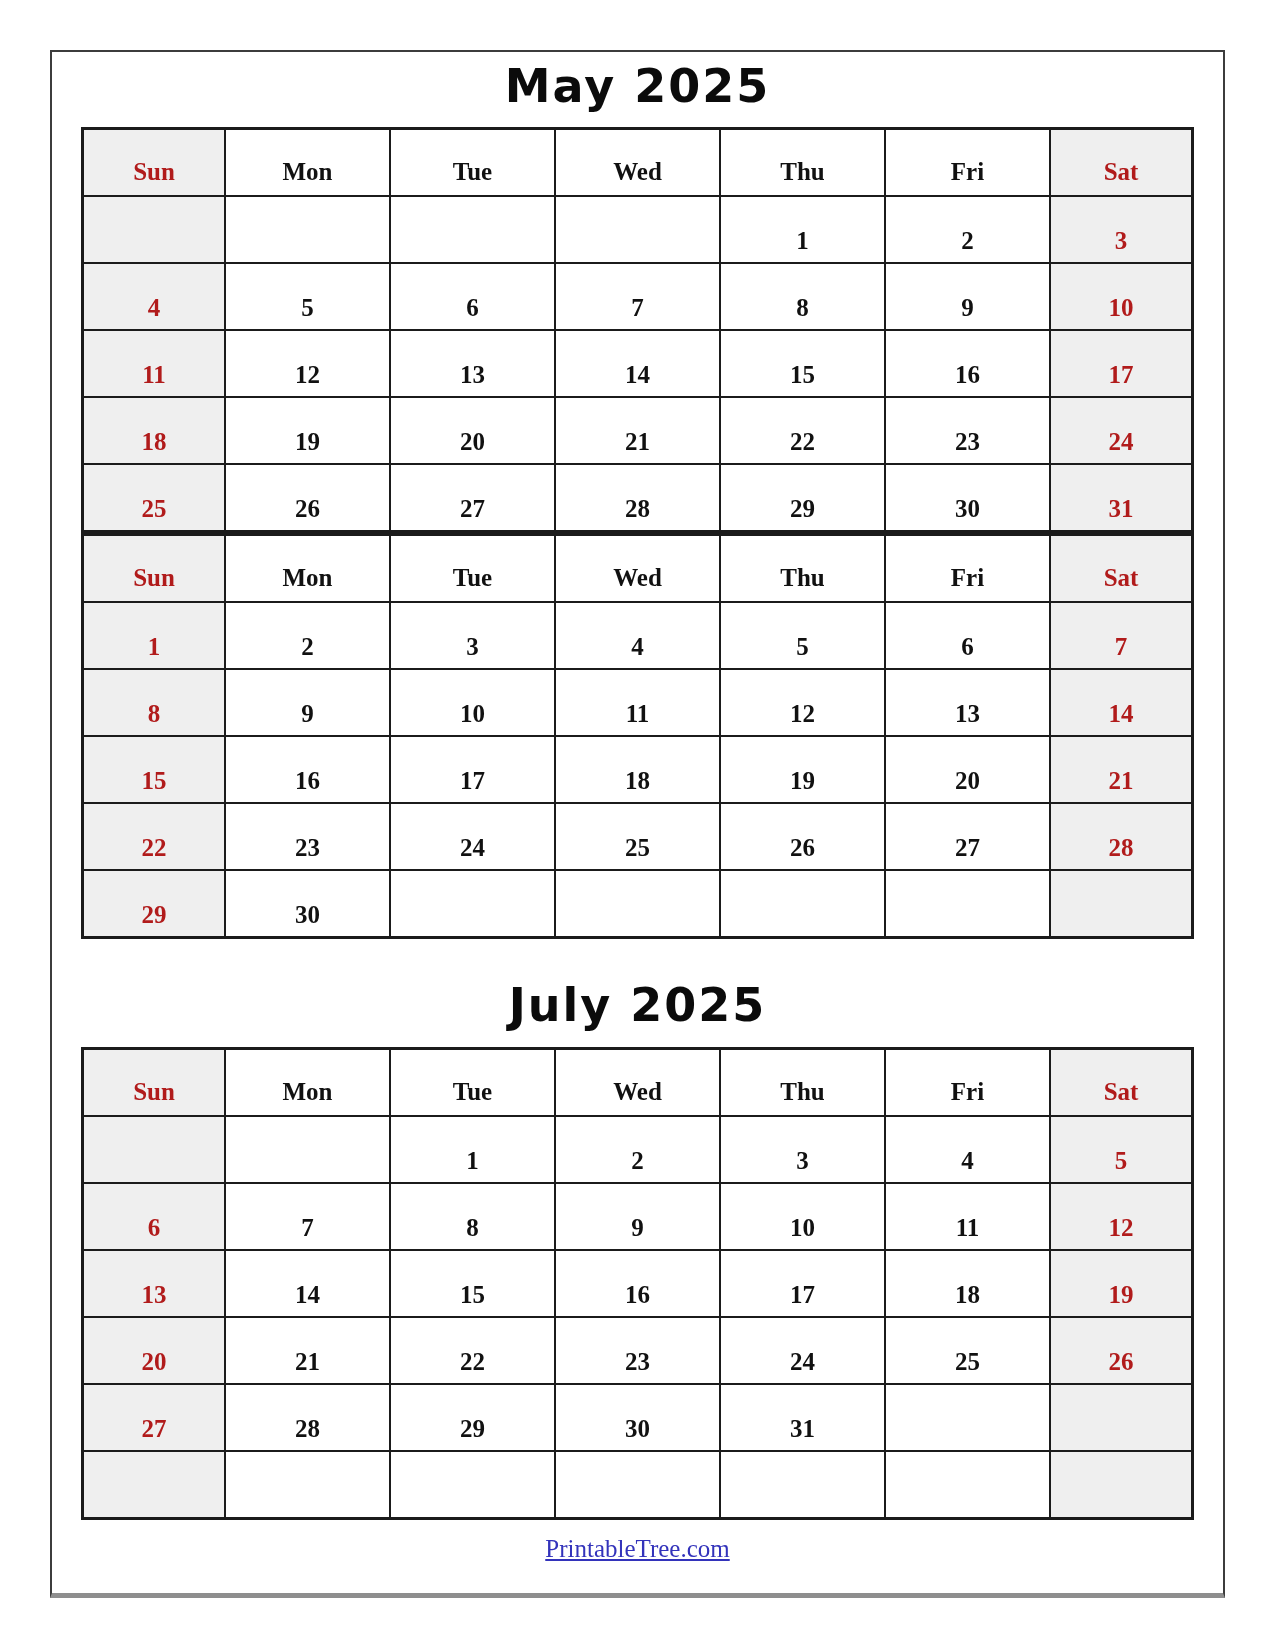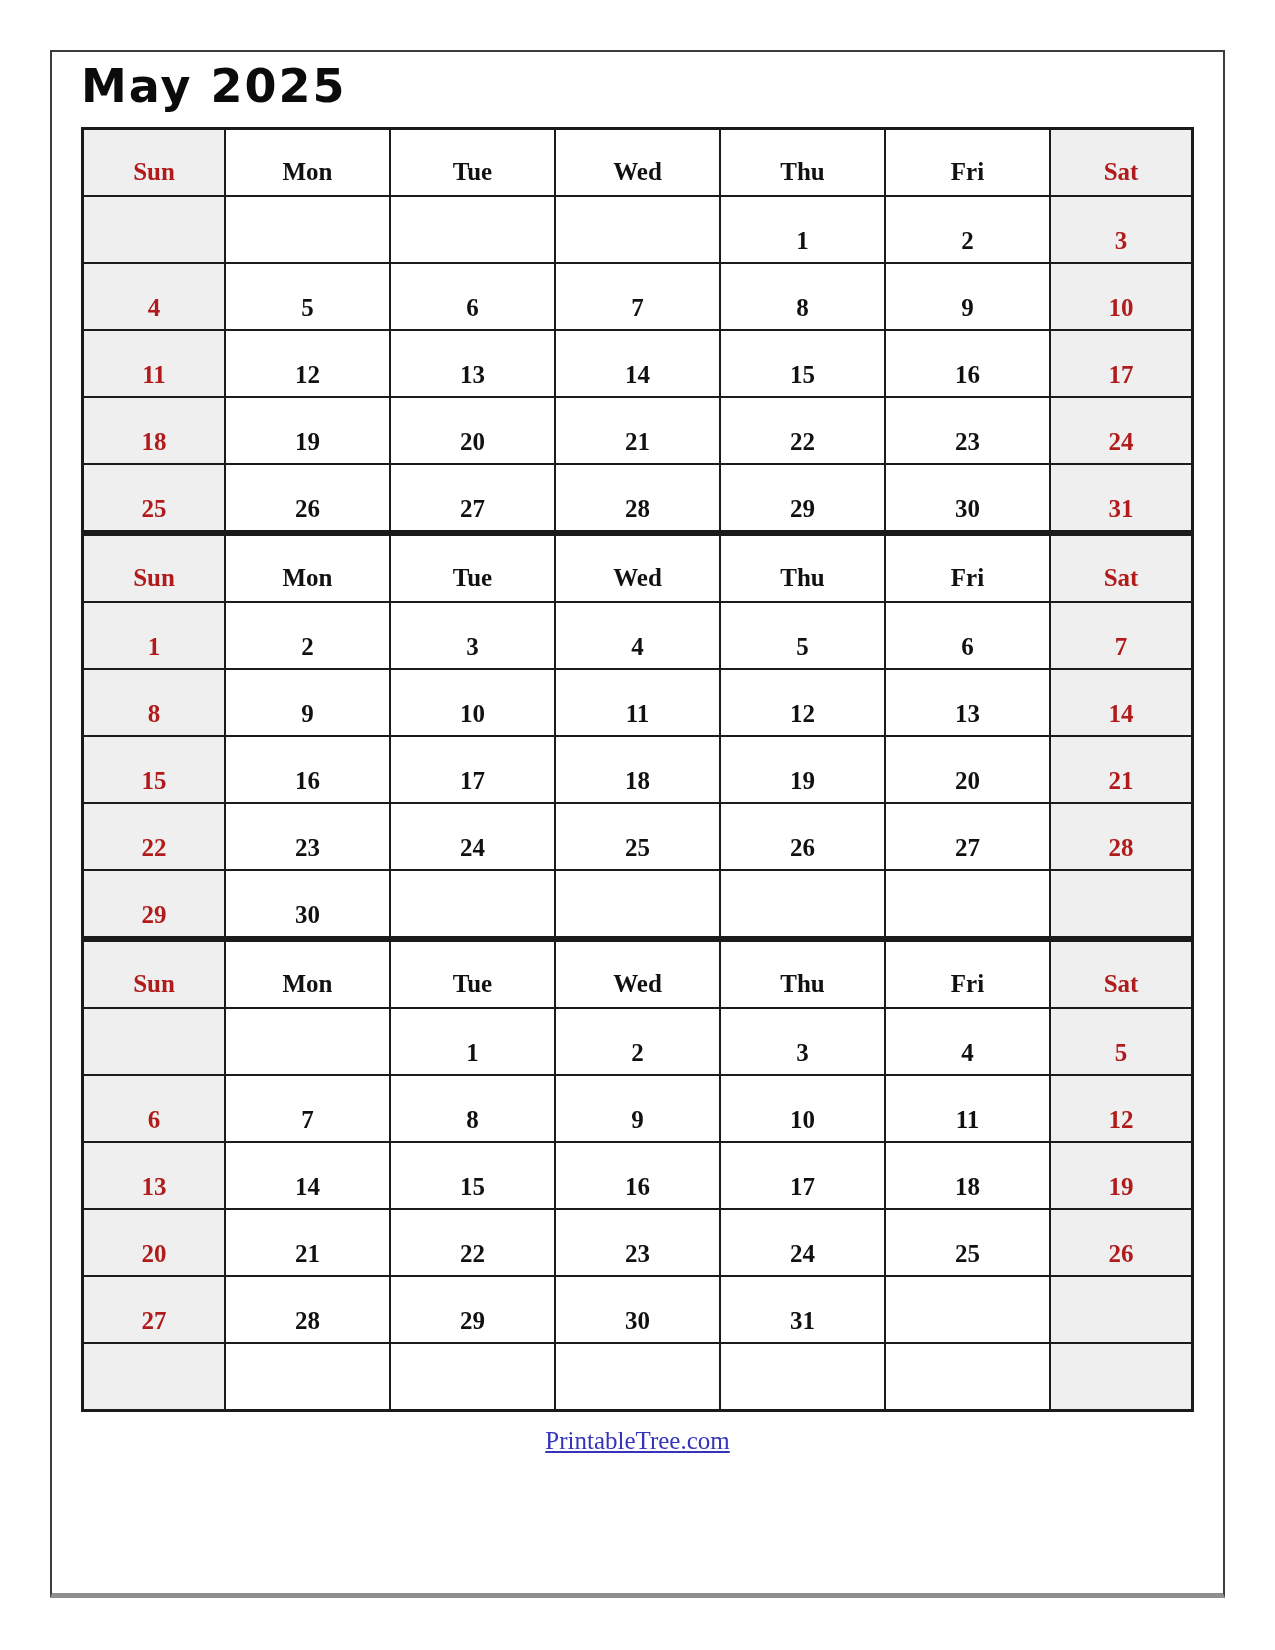--- a/index.html
+++ b/index.html
@@ -17,21 +17,21 @@
     width: 1175px;
     height: 1548px;
     box-sizing: border-box;
     border: 2px solid #3c3c3c;
     border-bottom: 5px solid #8e8e8e;
     padding: 0 29px;
     background: #ffffff;
   }
   .month-title {
     margin: 0;
-    text-align: left;
+    text-align: center;
     font-family: "DejaVu Sans", sans-serif;
     font-weight: 900;
     font-size: 46px;
     letter-spacing: 2px;
     color: #0b0b0b;
     line-height: 1.15;
   }
   section.first .month-title { margin: 8px 0 14px 0; }
   section.mid   .month-title { margin: 40px 0 15px 0; }
   table.cal {
@@ -203,20 +203,21 @@
             <td></td>
             <td></td>
             <td></td>
             <td class="wk"></td>
           </tr>
         </tbody>
       </table>
   </section>
 
   <section class="month mid">
+    <h2 class="month-title">July 2025</h2>
     <table class="cal">
         <thead>
           <tr>
             <th class="wk">Sun</th>
             <th>Mon</th>
             <th>Tue</th>
             <th>Wed</th>
             <th>Thu</th>
             <th>Fri</th>
             <th class="wk">Sat</th>

